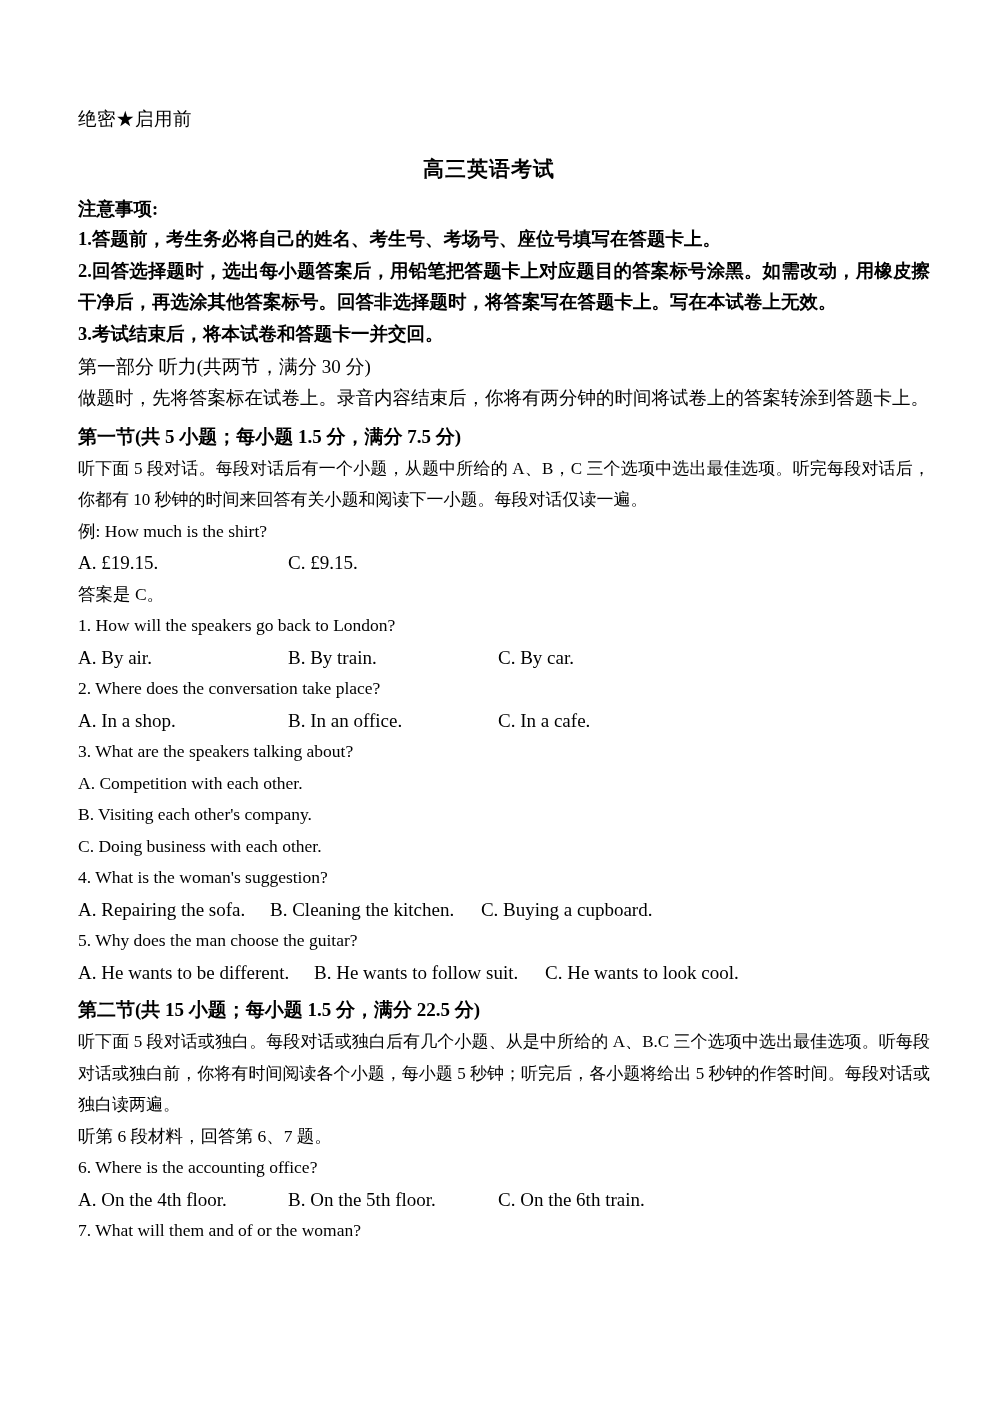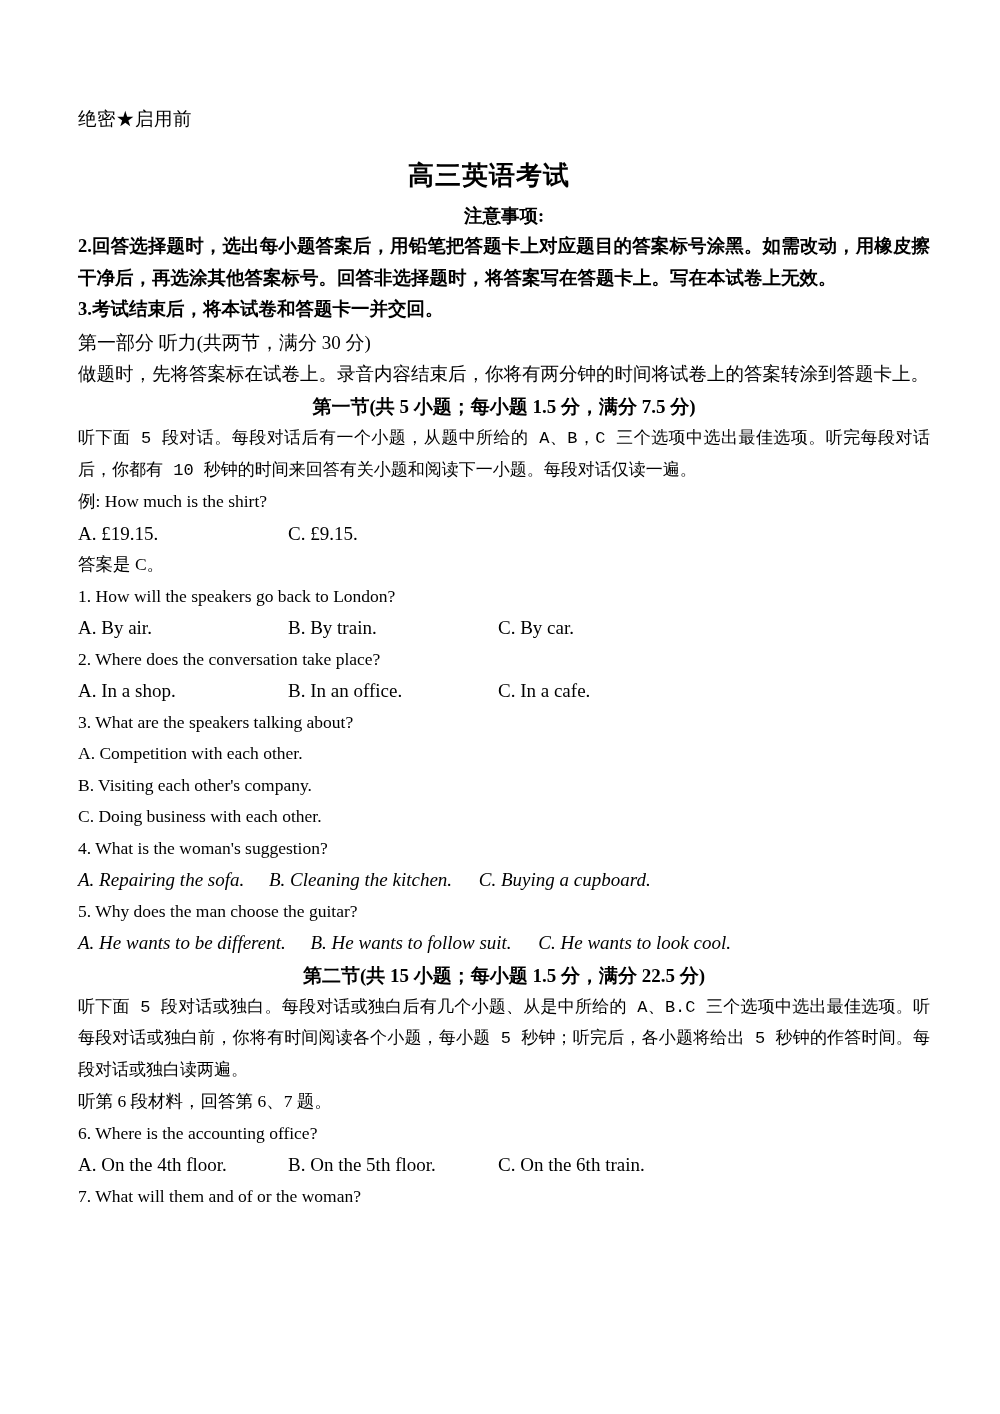--- a/index.html
+++ b/index.html
@@ -36,80 +36,78 @@
   }
 
   .classified {
     font-size: 18.5px;
     line-height: 26px;
     letter-spacing: 0.5px;
   }
 
   .doc-title {
     text-align: center;
-    font-size: 26px;
+    font-size: 21px;
     font-weight: bold;
     line-height: 34px;
-    margin-top: 27px;
+    margin-top: 20px;
     margin-bottom: 8px;
     letter-spacing: 1px;
     width: 822px;
   }
 
   .notice-head {
     font-size: 18.5px;
     font-weight: bold;
     line-height: 30px;
     margin-top: 2px;
-    text-align: center;
   }
   .notice-item {
     font-size: 18.5px;
     font-weight: bold;
     line-height: 31.5px;
     text-align: justify;
     text-justify: inter-ideograph;
   }
 
   .part-head {
     font-size: 19px;
     line-height: 32px;
     margin-top: 1px;
   }
 
   .section-head {
     font-size: 19px;
     font-weight: bold;
     line-height: 33px;
-    text-align: center;
+    margin-top: 5px;
   }
 
   .instr {
     font-size: 17px;
     line-height: 31.5px;
     text-align: justify;
     text-justify: inter-ideograph;
-    font-family: Liberation Mono, monospace;
   }
 
   .q-line {
     font-size: 17.5px;
     line-height: 31.5px;
     white-space: nowrap;
   }
 
   
   .opt-row {
     font-size: 19px;
     line-height: 31.5px;
     display: flex;
     white-space: nowrap;
   }
   .opt-row.wide .opt { width: 210px; }
-  .opt-row.narrow .opt { width: 0; font-style: italic; }
+  .opt-row.narrow .opt { width: 0; }
   .opt-row.narrow {
     display: block;
   }
   .opt-row.narrow .opt {
     display: inline-block;
     width: auto;
   }
   .opt-row.narrow .opt.sp1 { margin-right: 20px; }
   .opt-row.narrow .opt.sp2 { margin-right: 22px; }
 
@@ -120,20 +118,21 @@
 
 <div class="page">
   <div class="content">
 
     <div class="classified">绝密★启用前</div>
 
     <div class="doc-title">高三英语考试</div>
 
     <div class="notice-head">注意事项:</div>
 
+    <div class="notice-item">1.答题前，考生务必将自己的姓名、考生号、考场号、座位号填写在答题卡上。</div>
     <div class="notice-item">2.回答选择题时，选出每小题答案后，用铅笔把答题卡上对应题目的答案标号涂黑。如需改动，用橡皮擦干净后，再选涂其他答案标号。回答非选择题时，将答案写在答题卡上。写在本试卷上无效。</div>
     <div class="notice-item">3.考试结束后，将本试卷和答题卡一并交回。</div>
 
     <div class="part-head">第一部分 听力(共两节，满分 30 分)</div>
     <div class="para">做题时，先将答案标在试卷上。录音内容结束后，你将有两分钟的时间将试卷上的答案转涂到答题卡上。</div>
 
     <div class="section-head">第一节(共 5 小题；每小题 1.5 分，满分 7.5 分)</div>
     <div class="instr">听下面 5 段对话。每段对话后有一个小题，从题中所给的 A、B，C 三个选项中选出最佳选项。听完每段对话后，你都有 10 秒钟的时间来回答有关小题和阅读下一小题。每段对话仅读一遍。</div>
 
     <div class="q-line">例: How much is the shirt?</div>

